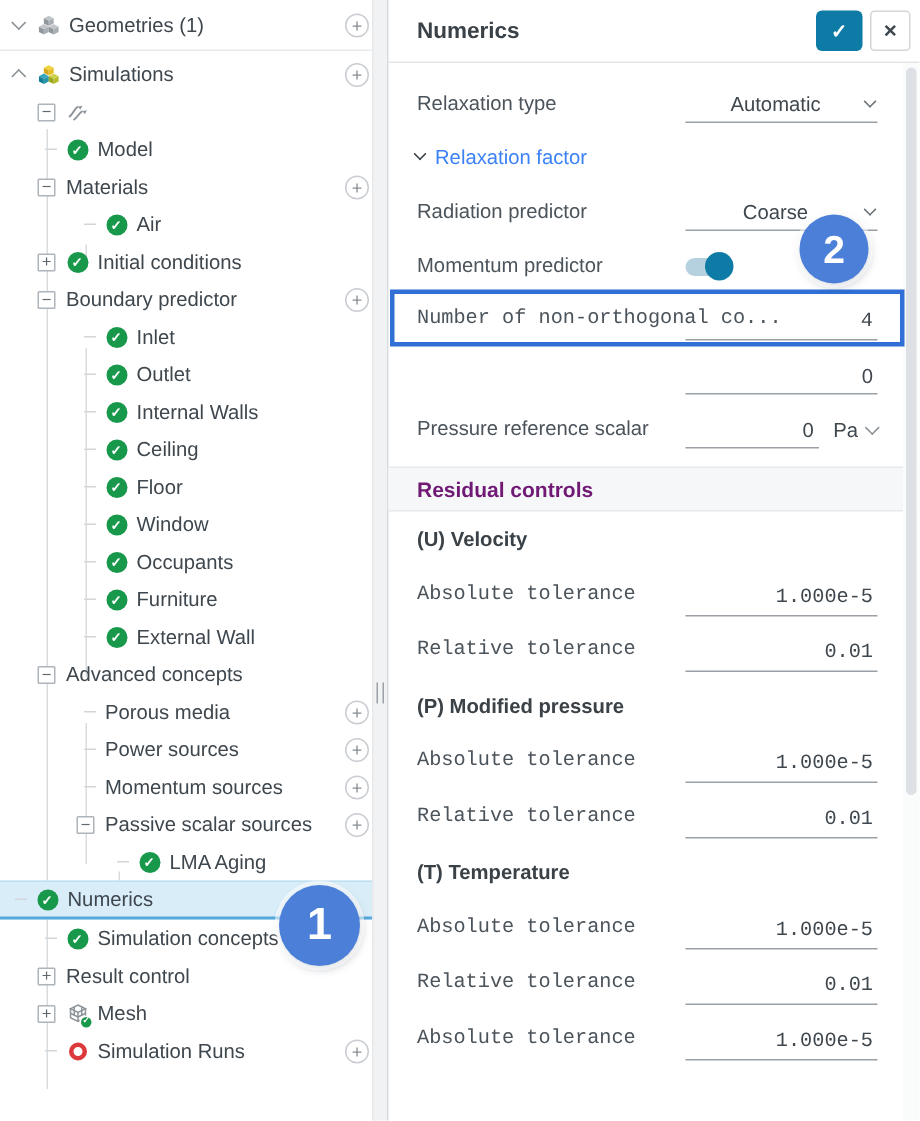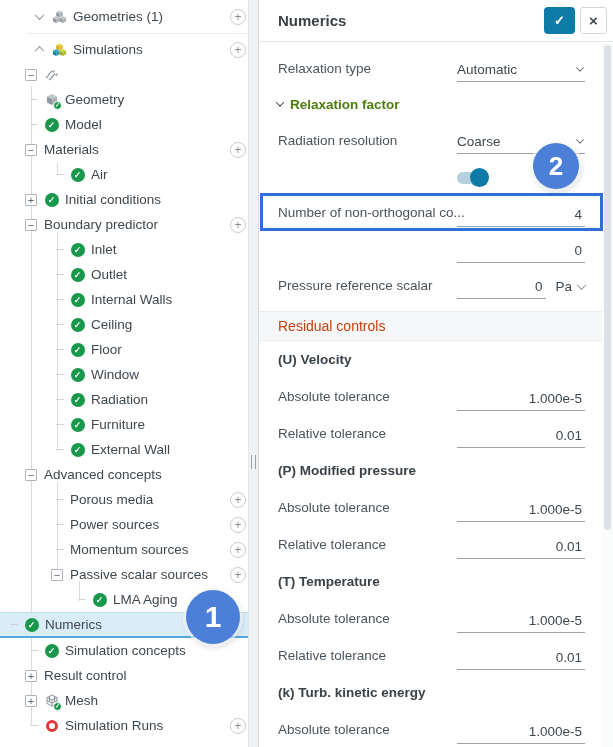--- a/index.html
+++ b/index.html
@@ -10,21 +10,21 @@
   
   .left { width:258px; height:100%; display:flex; position:relative; background:#fff; }
   .tree { flex:1; position:relative; overflow:hidden; }
   .strip { width:10px; background:#f1f2f3; border-left:1px solid #e6e8e9; position:relative; }
   .strip .grip { position:absolute; top:455px; left:2px; width:5px; height:14px;
                  border-left:1.5px solid #9aa0a5; border-right:1.5px solid #9aa0a5; }
 
   .trow { position:relative; height:25px; display:flex; align-items:center; font-size:13.5px; color:#3f474e; }
   .trow.header { height:34px; border-bottom:1px solid #e8eaeb; }
   .rows { padding-top:3px; }
-  .lv0 { padding-left:5px;margin-left:27px; }
+  .lv0 { padding-left:5px; }
   .lv1 { padding-left:24px; }
   .lv2 { padding-left:50px; }
   .lv3 { padding-left:72px; }
   .lv1.shallow { padding-left:4px; }
 
   .exp { width:14px; flex:0 0 14px; margin-right:6px; display:flex; align-items:center; justify-content:center; }
   .box { width:12px; height:12px; flex-basis:12px; margin-left:1px; margin-right:7px;
          border:1px solid #aeb4b9; background:#fff; border-radius:1px;
          font-size:11px; line-height:10px; color:#5f666c; text-align:center; }
   .dash { height:1px; }
@@ -56,43 +56,43 @@
   .phead { height:42px; border-bottom:1px solid #e4e6e8; display:flex; align-items:center; padding:0 6px 0 19px; }
   .ptitle { font-size:15px; font-weight:bold; color:#3a4147; flex:1; }
   .btn-ok { width:31px; height:27px; border:none; border-radius:4px; background:#0d7ba6; color:#fff;
             font-size:13px; font-weight:bold; margin-right:5px; display:flex; align-items:center; justify-content:center; }
   .btn-close { width:27px; height:27px; border:1px solid #d3d7da; border-radius:3px; background:#fff;
                color:#3f474e; font-size:15px; font-weight:bold; display:flex; align-items:center; justify-content:center; }
 
   .pbody { position:relative; }
   .prow { position:relative; height:36px; padding-left:19px; display:flex; align-items:center; }
   .prow.first { margin-top:8px; }
-  .prow.tall { height:37px; }
+  .prow.tall { height:37px;font-family:Liberation Mono, monospace; }
   .plabel { font-size:13.5px; color:#4b535b; }
   .pctl { position:absolute; left:198px; width:128px; bottom:4px; height:25px;
           display:flex; align-items:center; border-bottom:1px solid #9aa0a6; font-size:13.5px; color:#3f474e; }
-  .pctl .selval { flex:1; text-align:left; }
+  .pctl .selval { flex:1; text-align:center; }
   .pctl .numval { flex:1; text-align:right; padding-right:3px; }
   .pctl .chev { width:6px; height:6px; border-color:#6b7278; margin-right:2px; }
   .pctl.noline { border-bottom:none; }
   .unitwrap { position:absolute; left:198px; bottom:4px; width:128px; height:25px; display:flex; }
   .unitwrap .num { width:90px; border-bottom:1px solid #9aa0a6; display:flex; align-items:center;
                    justify-content:flex-end; font-size:13.5px; color:#3f474e; padding-right:4px; }
   .unitwrap .usel { flex:1; display:flex; align-items:center; gap:6px; padding-left:9px; font-size:13.5px; color:#3f474e; }
 
   .sect { height:36px; display:flex; align-items:center; padding-left:18px; gap:7px; }
   .sect .chev { border-color:#3a4148; width:6px; height:6px; }
-  .sect .stitle { font-size:13.5px; font-weight:bold; color:#4d7c0f; }
+  .sect .stitle { font-size:13.5px; font-weight:normal; color:#3b82f6; }
 
   .toggle { width:30px; height:12px; border-radius:6px; background:#b5d0de; position:relative; }
   .toggle .knob { position:absolute; right:-2px; top:-3.5px; width:19px; height:19px; border-radius:50%; background:#0e7ba6; }
 
   .band { margin-top:8px; height:30px; background:#f6f7f8; border-top:1px solid #e8eaeb; border-bottom:1px solid #e8eaeb;
           display:flex; align-items:center; padding-left:19px; }
-  .band span { font-size:14px; font-weight:normal; color:#c2410c; }
+  .band span { font-size:14px; font-weight:bold; color:#701a75; }
   .pgh { height:37px; display:flex; align-items:center; padding-left:19px; font-size:13.5px; font-weight:bold; color:#3a4147; }
 
   
   .hlbox { position:absolute; left:1px; top:193px; width:343px; height:38px; border:3px solid #2f6fd6; z-index:5; pointer-events:none; }
   .circle { position:absolute; border-radius:50%; background:#4c80d8; color:#fff; font-weight:bold;
             display:flex; align-items:center; justify-content:center; z-index:20;
             box-shadow:0 0 0 3px rgba(255,255,255,0.55), 1px 2px 6px rgba(60,70,90,0.35); }
   .circle.c1 { left:186px; top:590px; width:54px; height:54px; font-size:30px; }
   .circle.c2 { left:274px; top:143px; width:46px; height:46px; font-size:26px; }
 
@@ -167,32 +167,20 @@
           <span class="ic">
             <svg width="15" height="15" viewBox="0 0 15 15" fill="none" stroke="#8d959b" stroke-width="1.3">
               <path d="M2 11 C5 9, 5 6, 8 4"></path>
                 <path d="M8 4 l3 -0.5 l-1.5 2.7 z" fill="#8d959b" stroke="none"></path>
               <path d="M5 13 C8 11, 8 9, 11 7"></path>
                 <path d="M11 7 l3 -0.5 l-1.5 2.7 z" fill="#8d959b" stroke="none"></path>
             </svg>
           </span>
         </div>
 
-        <div class="trow lv1">
-          <span class="exp dash"></span>
-          <span class="ic">
-            <svg width="14" height="14" viewBox="0 0 14 14">
-              <polygon points="7,1 12,3.5 7,6 2,3.5" fill="#c2c6ca"></polygon>
-                <polygon points="2,3.5 7,6 7,12 2,9.5" fill="#8f969c"></polygon>
-                <polygon points="12,3.5 7,6 7,12 12,9.5" fill="#a8aeb3"></polygon>
-            </svg>
-            <span class="badge">✓</span>
-          </span>
-          <span class="lbl">Geometry</span>
-        </div>
 
         <div class="trow lv1">
           <span class="exp dash"></span>
           <span class="ic">
               <span class="chk">✓</span>
             </span>
           <span class="lbl">Model</span>
         </div>
 
         <div class="trow lv1">
@@ -263,21 +251,21 @@
           <span class="ic">
               <span class="chk">✓</span>
             </span>
           <span class="lbl">Window</span>
         </div>
         <div class="trow lv2">
           <span class="exp dash"></span>
           <span class="ic">
               <span class="chk">✓</span>
             </span>
-          <span class="lbl">Radiation</span>
+          <span class="lbl">Occupants</span>
         </div>
         <div class="trow lv2">
           <span class="exp dash"></span>
           <span class="ic">
               <span class="chk">✓</span>
             </span>
           <span class="lbl">Furniture</span>
         </div>
         <div class="trow lv2">
           <span class="exp dash"></span>
@@ -395,28 +383,29 @@
           <span class="chev down"></span>
         </span>
       </div>
 
       <div class="sect">
         <span class="chev down"></span>
         <span class="stitle">Relaxation factor</span>
       </div>
 
       <div class="prow">
-        <span class="plabel">Radiation resolution</span>
+        <span class="plabel">Radiation predictor</span>
         <span class="pctl">
           <span class="selval">Coarse</span>
           <span class="chev down"></span>
         </span>
       </div>
 
       <div class="prow">
+        <span class="plabel">Momentum predictor</span>
         <span class="pctl noline">
           <span class="toggle on">
               <span class="knob"></span>
             </span>
         </span>
       </div>
 
       <div class="prow tall">
         <span class="plabel">Number of non-orthogonal co...</span>
         <span class="pctl">
@@ -488,23 +477,20 @@
             <span class="numval">1.000e-5</span>
           </span>
       </div>
       <div class="prow tall">
         <span class="plabel">Relative tolerance</span>
         <span class="pctl">
             <span class="numval">0.01</span>
           </span>
       </div>
 
-      <div class="pgh">
-          <span>(k) Turb. kinetic energy</span>
-        </div>
       <div class="prow tall">
         <span class="plabel">Absolute tolerance</span>
         <span class="pctl">
             <span class="numval">1.000e-5</span>
           </span>
       </div>
     </div>
 
     <div class="hlbox"></div>
     <div class="circle c2">2</div>

